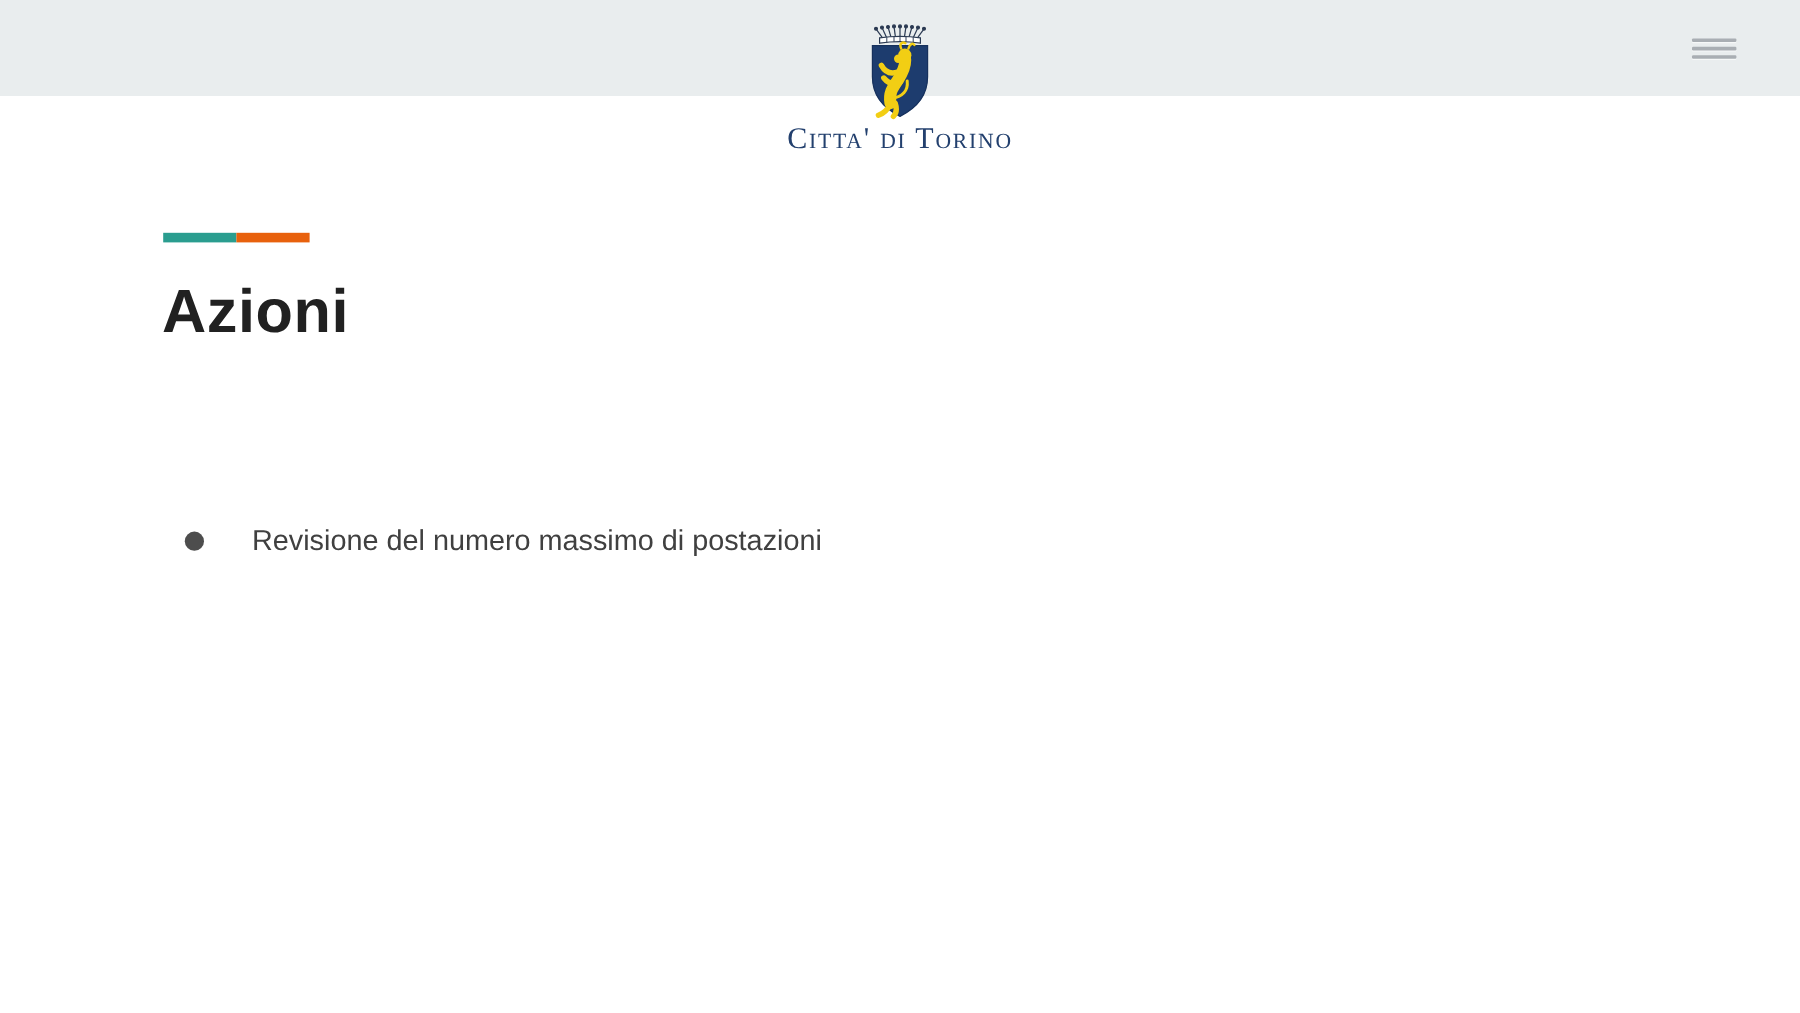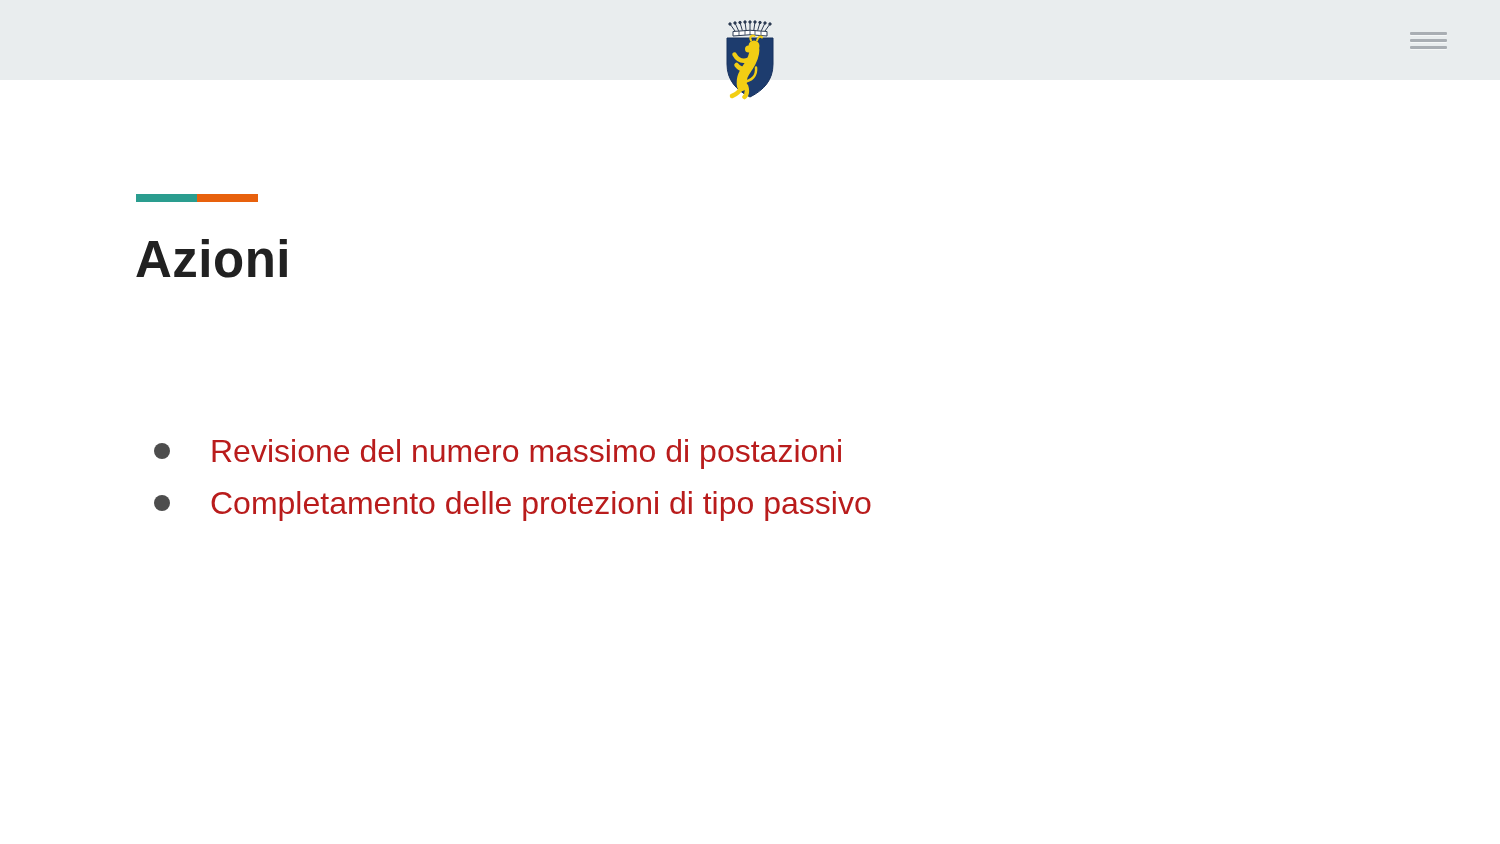--- a/index.html
+++ b/index.html
@@ -90,23 +90,23 @@
     top: 425px;
     width: 1224px;
     list-style: none;
     margin: 0;
     padding: 0;
   }
   .bullet-list li {
     position: relative;
     padding-left: 74px;
     max-width: 1150px;
-    font-size: 32px;
+    font-size: 24px;
     line-height: 52px;
-    color: #b91c1c;
+    color: #404040;
   }
   .bullet-list li::before {
     content: "";
     position: absolute;
     left: 18px;
     top: 18px;
     width: 16px;
     height: 16px;
     border-radius: 50%;
     background: #4d4d4d;
@@ -164,27 +164,27 @@
         <path d="M48.5,48 C43,50.5 38,49.5 34.5,45" stroke-width="4.5"></path>
         <path d="M40.5,66 C38,71 34.5,74.5 30,76" stroke-width="4.5"></path>
         <path d="M44,66 C45.5,70.5 45,74.5 42.5,77" stroke-width="4.5"></path>
         <path d="M41,62 C50,61 55,55.5 54,47.5" stroke-width="2.5"></path>
         <path d="M49,20.5 C47,16.5 50,14.5 52.5,16" stroke-width="2"></path>
         <path d="M55,20.5 C56,16.5 59,15.5 60,17.5" stroke-width="2"></path>
       </g>
       <circle cx="52" cy="26" r="5.5" fill="#f2ce14"></circle>
       <circle cx="46.5" cy="29" r="3.5" fill="#f2ce14"></circle>
     </svg>
+    <div class="logo-caption">Citta' di Torino</div>
   </div>
 
   <div class="accent-bar">
     <div class="seg teal"></div>
     <div class="seg orange"></div>
   </div>
 
   <h1 class="slide-title" style="margin:0;text-align:center;">Azioni</h1>
 
   <ul class="bullet-list">
     <li>Revisione del numero massimo di postazioni</li>
-    <li>Completamento delle protezioni di tipo passivo</li>
   </ul>
 
 </div>
 
 </body></html>

